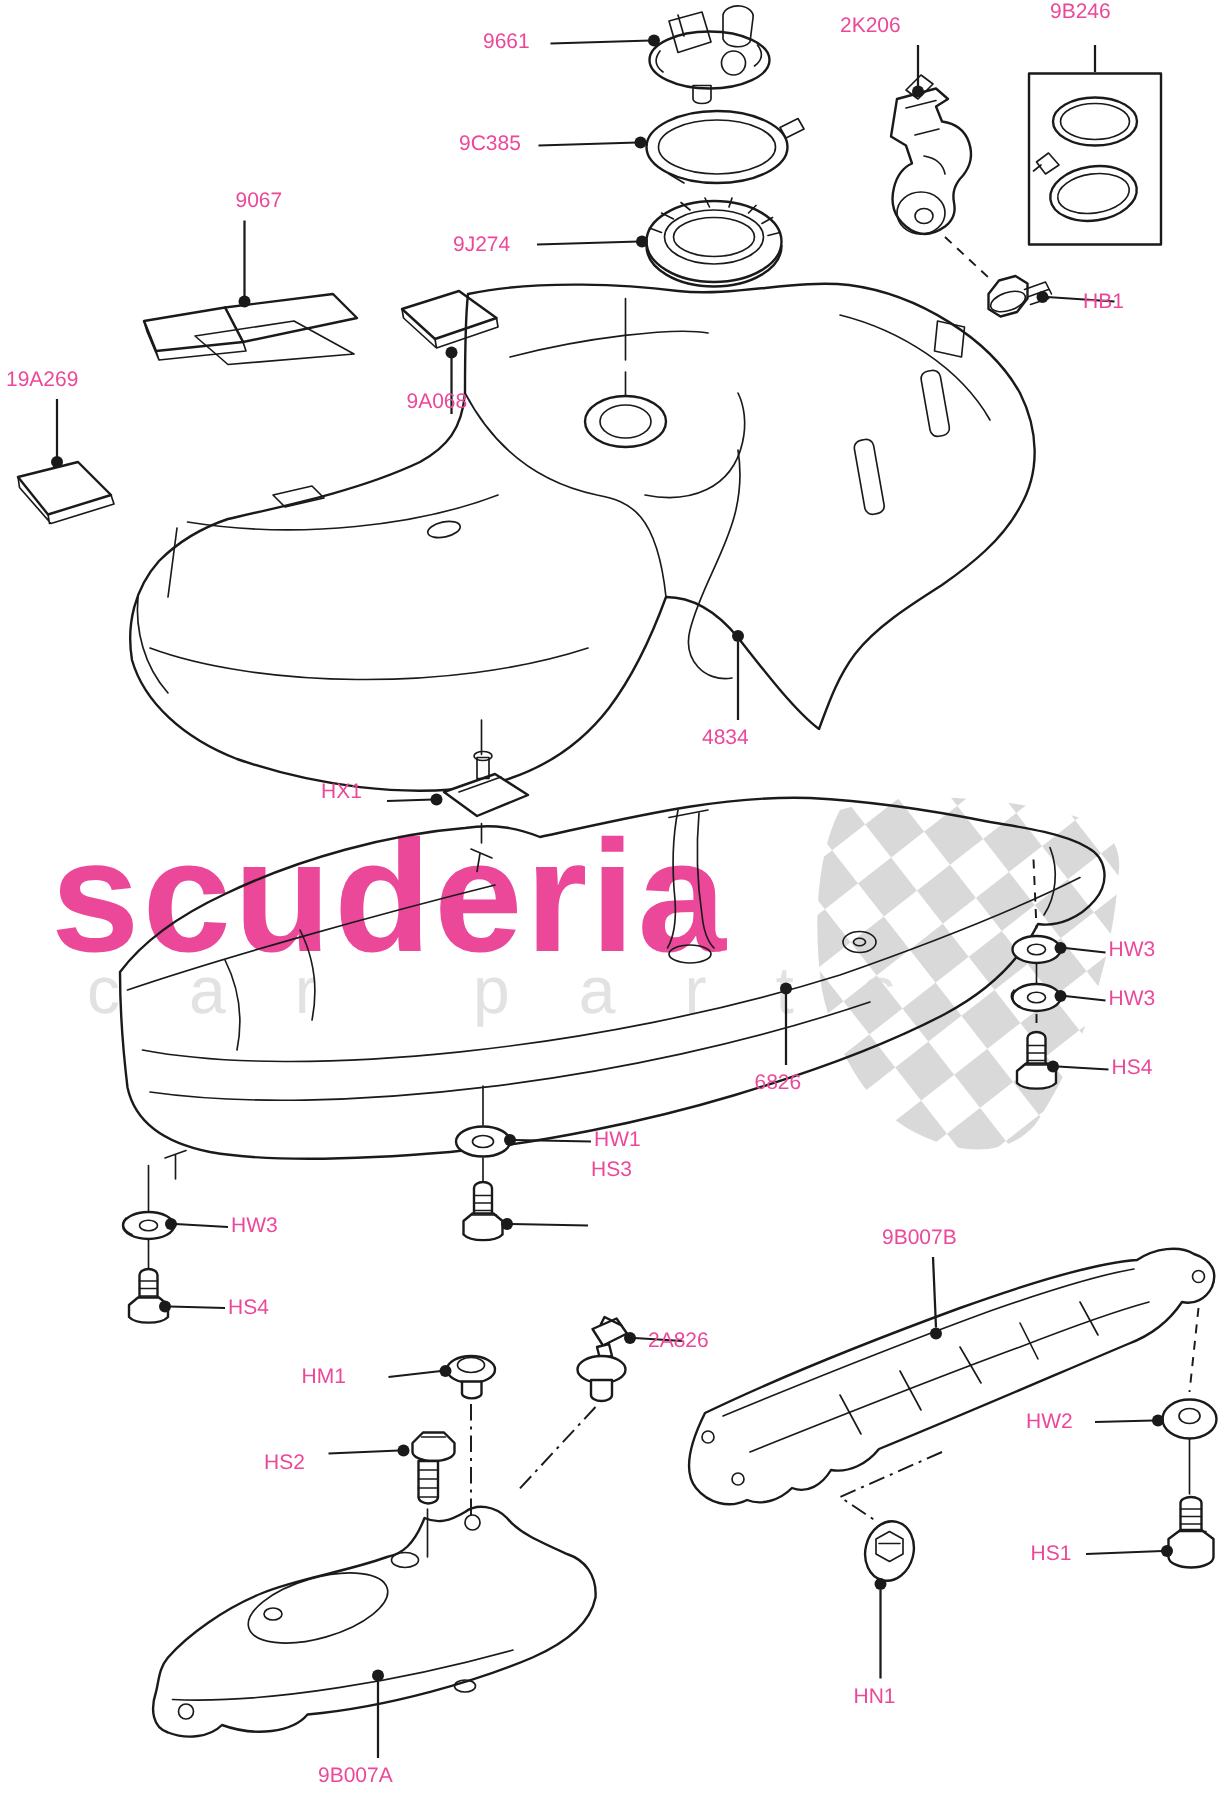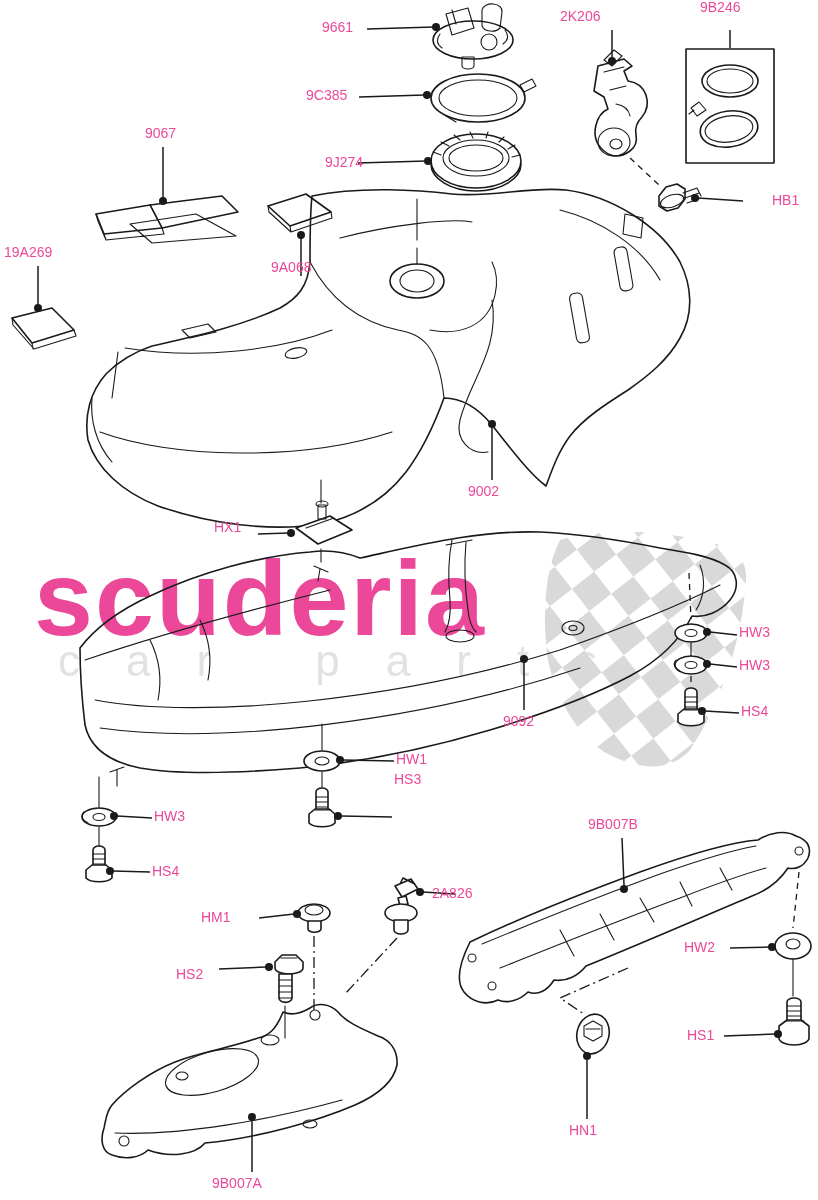--- a/index.html
+++ b/index.html
@@ -333,30 +333,30 @@
         <circle class="dot" cx="778" cy="1034" r="4"></circle>
       <path class="lead" d="M587,1119 L587,1060"></path>
         <circle class="dot" cx="587" cy="1056" r="4"></circle>
       <path class="lead" d="M252,1172 L252,1121"></path>
         <circle class="dot" cx="252" cy="1117" r="4"></circle>
     </g>
   </svg>
 
   <span class="lbl" style="left:322px;top:20px">9661</span>
   <span class="lbl" style="left:306px;top:88px">9C385</span>
-  <span class="lbl" style="left:325px;top:155px">9J274</span>
-  <span class="lbl" style="left:145px;top:126px">9067</span>
+  <span class="lbl" style="left:302px;top:155px">9J274</span>
+  <span class="lbl" style="left:157px;top:126px">9067</span>
   <span class="lbl" style="left:4px;top:245px">19A269</span>
   <span class="lbl" style="left:271px;top:260px">9A068</span>
   <span class="lbl" style="left:560px;top:9px">2K206</span>
   <span class="lbl" style="left:700px;top:0">9B246</span>
-  <span class="lbl" style="left:772px;top:193px">HB1</span>
-  <span class="lbl" style="left:468px;top:484px">9002</span>
+  <span class="lbl" style="left:722px;top:193px">HB1</span>
+  <span class="lbl" style="left:468px;top:484px">4834</span>
   <span class="lbl" style="left:214px;top:520px">HX1</span>
-  <span class="lbl" style="left:503px;top:714px">9092</span>
+  <span class="lbl" style="left:503px;top:714px">6826</span>
   <span class="lbl" style="left:739px;top:625px">HW3</span>
   <span class="lbl" style="left:739px;top:658px">HW3</span>
   <span class="lbl" style="left:741px;top:704px">HS4</span>
   <span class="lbl" style="left:154px;top:809px">HW3</span>
   <span class="lbl" style="left:152px;top:864px">HS4</span>
   <span class="lbl" style="left:396px;top:752px">HW1</span>
   <span class="lbl" style="left:394px;top:772px">HS3</span>
   <span class="lbl" style="left:588px;top:817px">9B007B</span>
   <span class="lbl" style="left:432px;top:886px">2A826</span>
   <span class="lbl" style="left:201px;top:910px">HM1</span>

